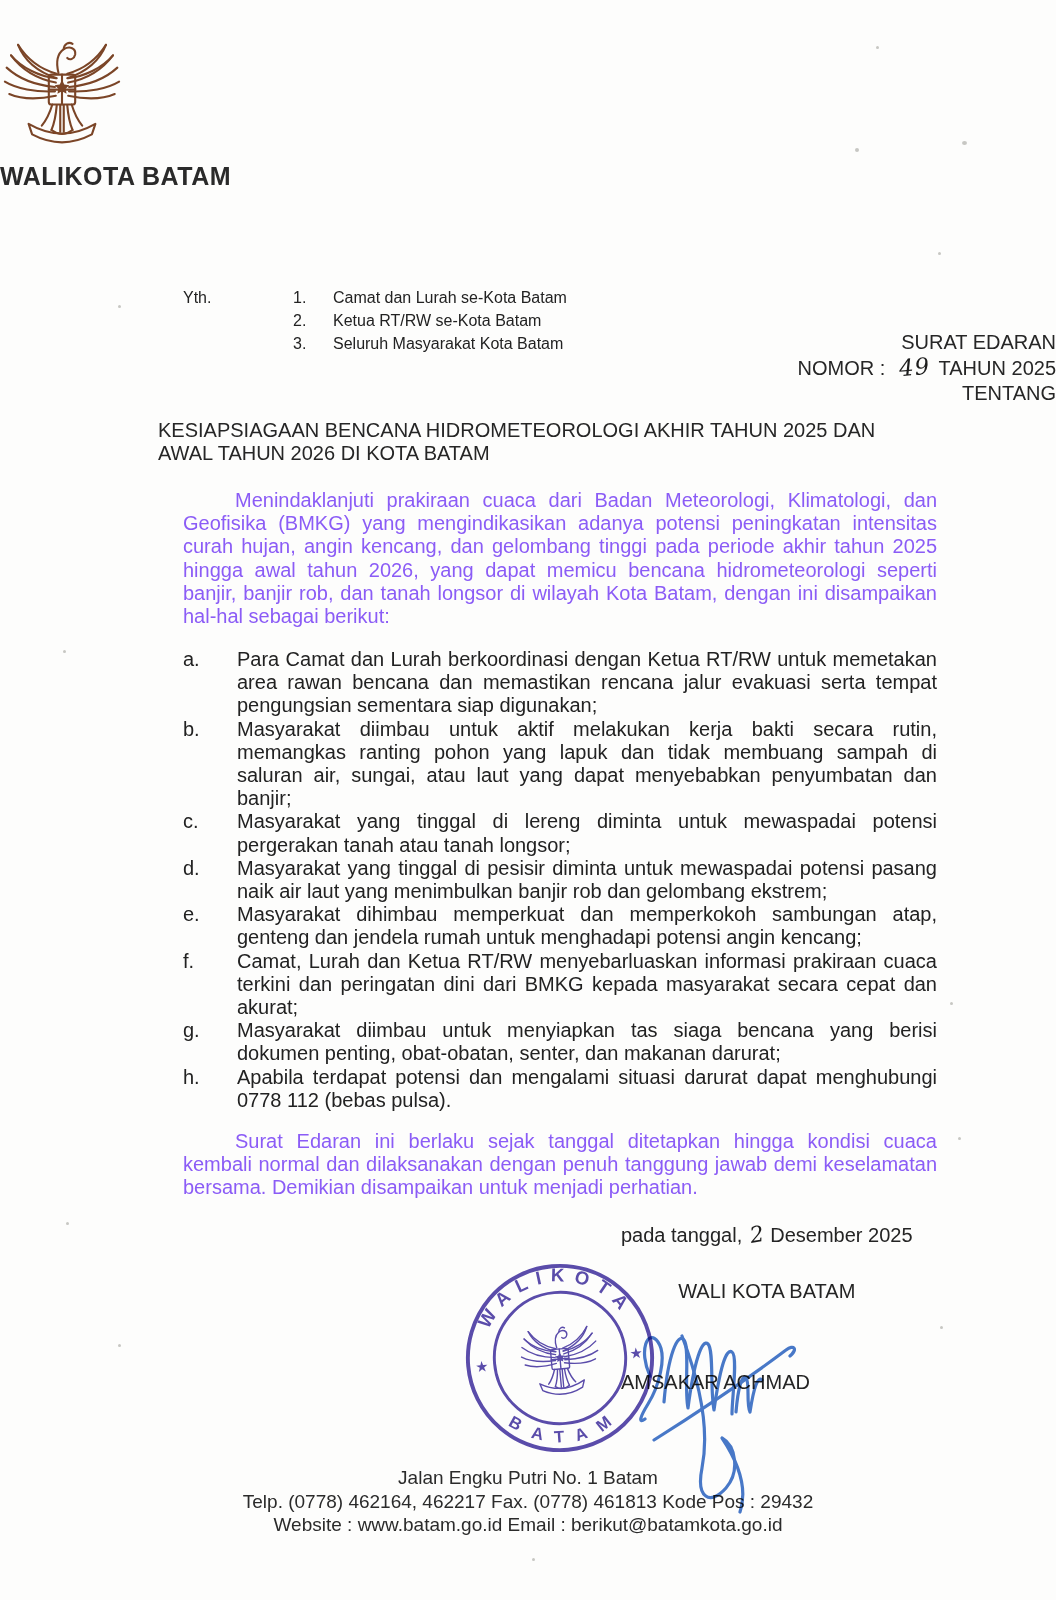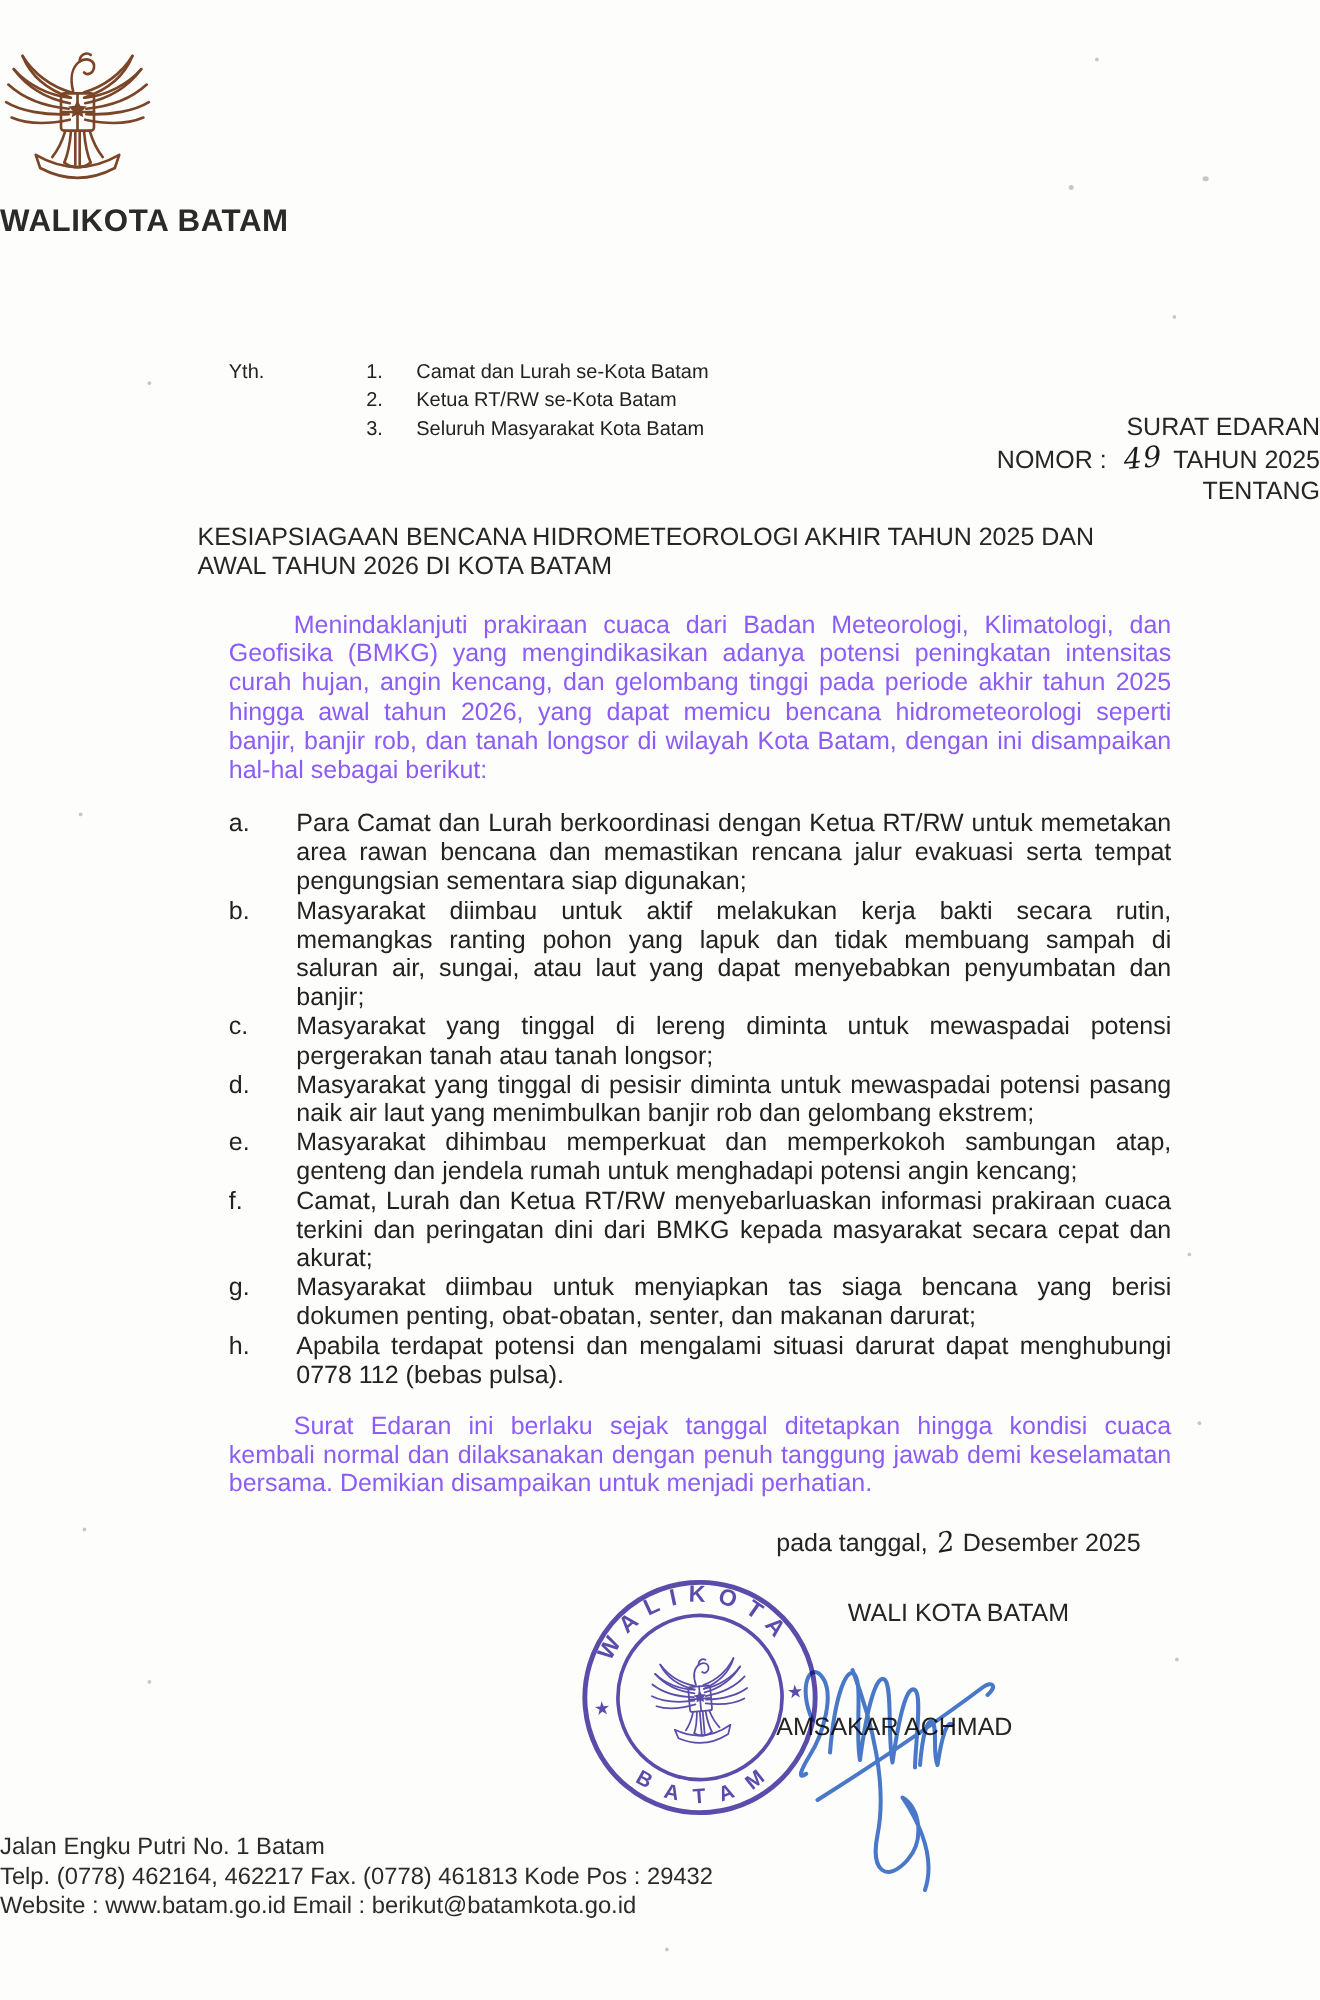--- a/index.html
+++ b/index.html
@@ -70,21 +70,21 @@
   }
   .stamp svg { width:100%; height:100%; }
 
   
   .signature-ink {
     position:absolute; left:628px; top:1316px; width:185px; height:200px;
     mix-blend-mode:multiply; z-index:3;
   }
 
   
-  .footer { position:absolute; top:1466px; left:0; width:100%; text-align:left; font-size:19px; line-height:23.5px; color:#2b2b2b; }
+  .footer { position:absolute; top:1466px; left:0; width:100%; text-align:center; font-size:19px; line-height:23.5px; color:#2b2b2b; }
 </style>
 </head>
 <body>
 
 <div class="page">
 
   <svg width="0" height="0" style="position:absolute">
     <defs>
       <g id="garuda" fill="none" stroke="currentColor" stroke-width="2.4" stroke-linecap="round" stroke-linejoin="round">
         <path d="M64 48 C46 42 28 30 20 10"></path>

